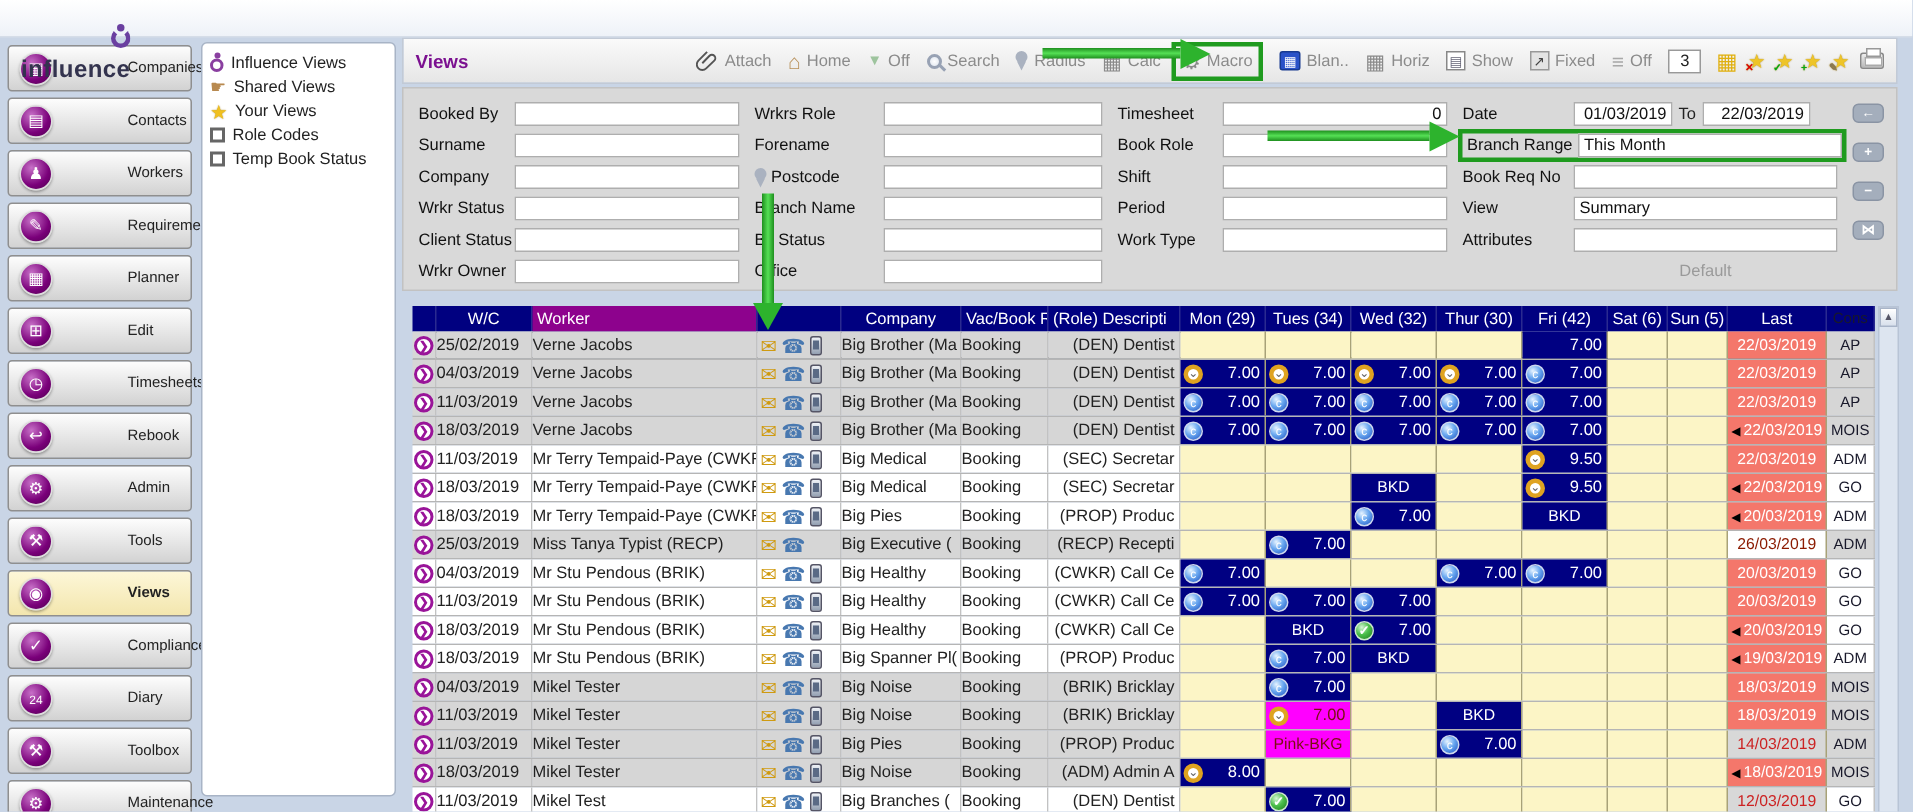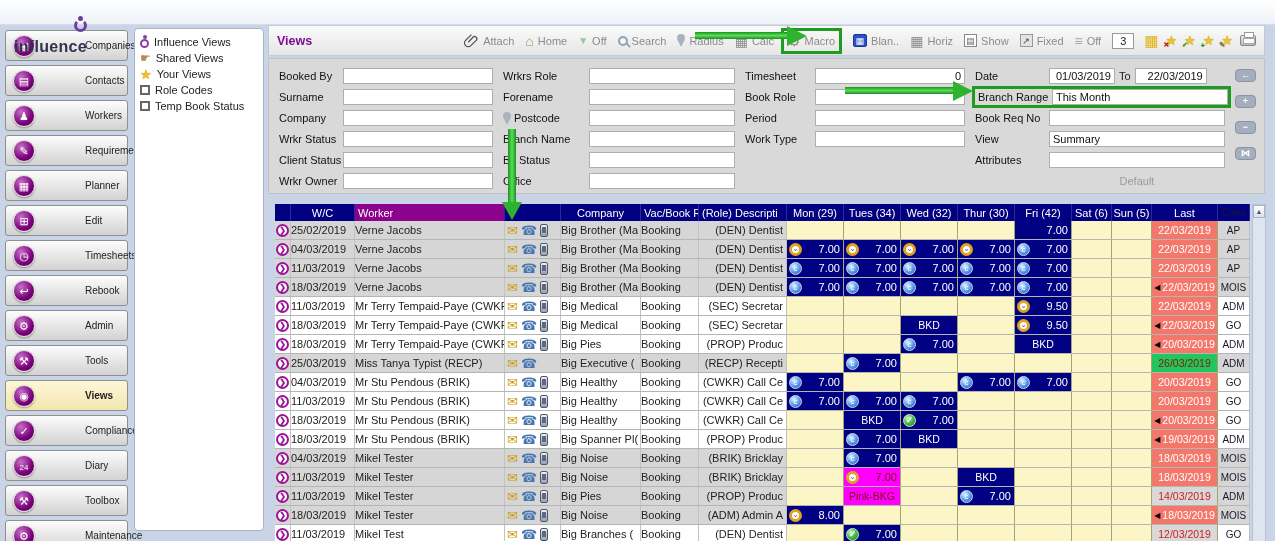--- a/index.html
+++ b/index.html
@@ -85,21 +85,21 @@
   .hdr .c-company{justify-content:center;}
   .hdr .c-worker,.hdr .c-vac,.hdr .c-role{justify-content:flex-start; padding-left:3px;}
   .dc { display:flex; align-items:center; background:#fcf5c6; border-right:1px solid #a8a278; overflow:hidden; }
   .dc.navy { background:#000082; color:#fff; }
   .dc.pink { background:#ff00ff; color:#7a1010; }
   .dc .val { margin-left:auto; padding-right:3px; font-size:11px; }
   .dc .btext { width:100%; text-align:center; font-size:10.5px; }
   .dc.pink .btext { color:#7a1010; }
   .chev-ic { width:13px; height:13px; border:2px solid #991499; border-radius:50%; color:#991499; font-size:8px; font-weight:bold; line-height:9px; text-align:center; cursor:pointer; background:#fff; }
   .last-salmon { background:#f4776b; color:#fff; font-size:10.5px; }
-  .last-orange { background:#22c55e; color:#8b1a00; font-size:10.5px; }
+  .last-orange { background:#ffffff; color:#8b1a00; font-size:10.5px; }
   .last-grey { background:#d8d8d8; color:#cc2222; font-size:10.5px; }
   .arrowL { color:#000; font-size:8px; margin-right:2px; }
 
   
   .vscroll { position:absolute; left:977px; top:0; width:14px; height:345px; background:#dde5f0; border:1px solid #b8c4d6; }
   .sc-btn { width:12px; height:13px; background:linear-gradient(#fff,#d8e0ec); border:1px solid #a8b4c8; font-size:7px; text-align:center; line-height:12px; color:#556; cursor:pointer; }
 
   
   .ic { display:inline-flex; align-items:center; justify-content:center; flex:0 0 auto; }
   .ic-home-icon{ color:#b8905a; font-size:14px; }
@@ -364,20 +364,24 @@
         <div class="fcol c3">
           <div class="frow">
             <span class="flabel">Timesheet</span>
             <input class="finput num" value="0" style="">
           </div>
           <div class="frow">
             <span class="flabel">Book Role</span>
             <input class="finput" style="">
           </div>
           <div class="frow">
+            <span class="flabel">Shift</span>
+            <input class="finput" style="">
+          </div>
+          <div class="frow">
             <span class="flabel">Period</span>
             <input class="finput" style="">
           </div>
           <div class="frow">
             <span class="flabel">Work Type</span>
             <input class="finput" style="">
           </div>
         </div>
         <div class="fcol c4">
           <div class="frow">

